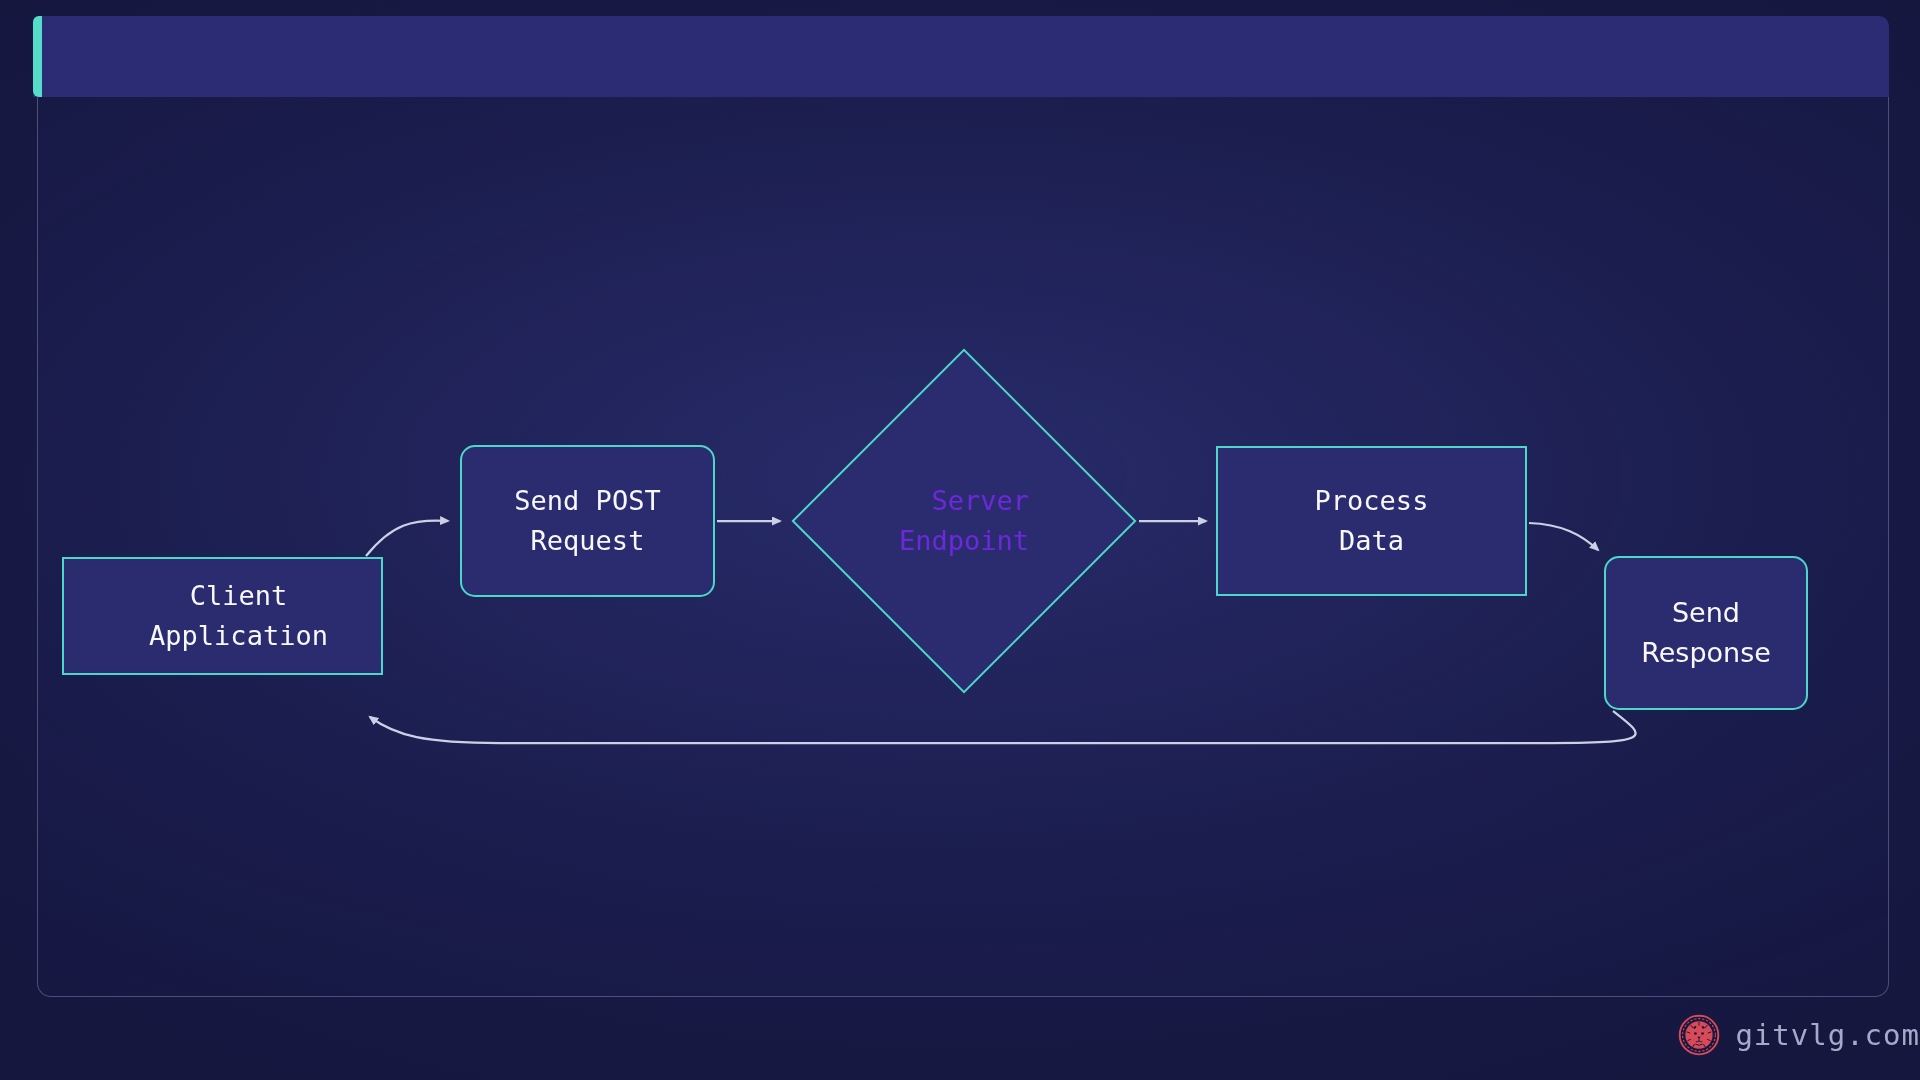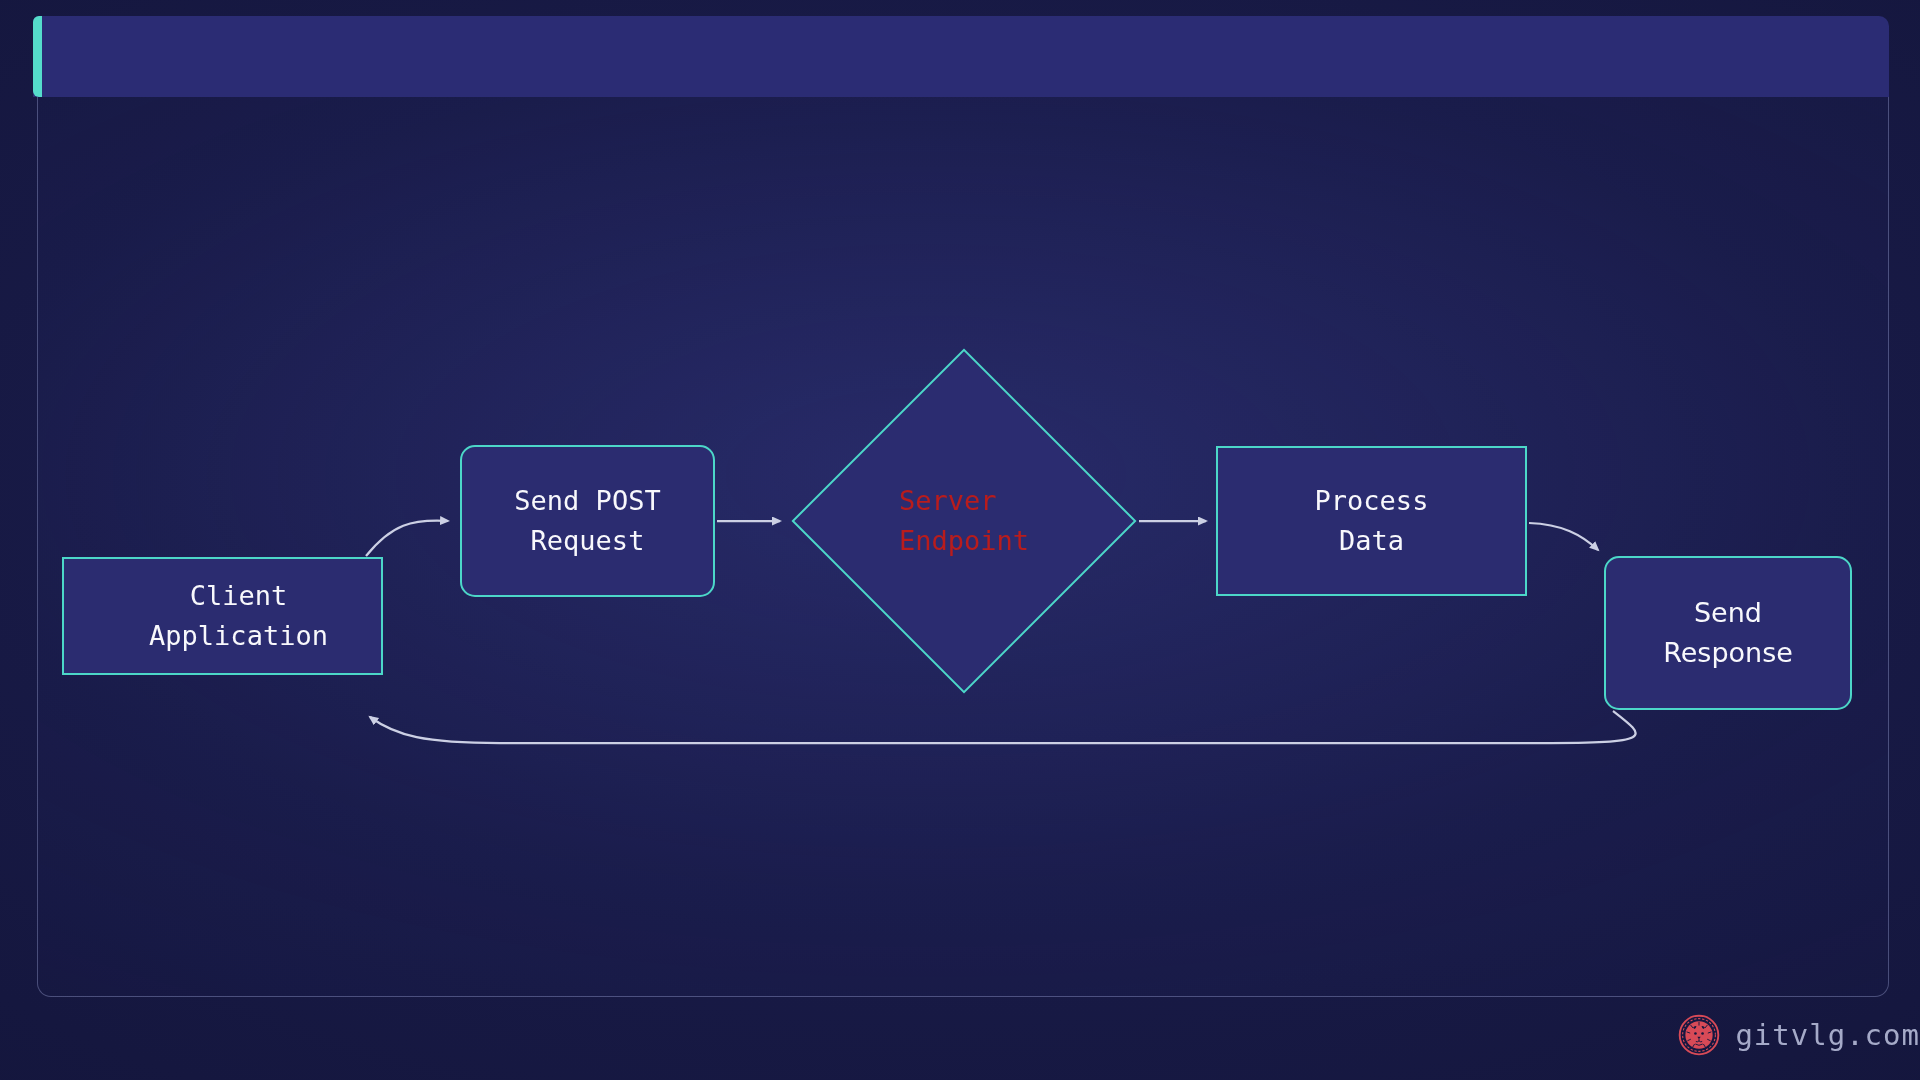--- a/index.html
+++ b/index.html
@@ -37,30 +37,30 @@
     background:#2b2c70;border:2px solid #4cd7c8;
     display:flex;align-items:center;justify-content:center;text-align:center;
     color:#f8f8fc;font-size:27px;line-height:40px;white-space:pre-line;
     font-family:"DejaVu Sans Mono", monospace;
   }
   .node.rounded{border-radius:15px;}
   .node.sans{font-family:"DejaVu Sans", "Liberation Sans", sans-serif;}
   .n-client  {left:62px;  top:557px; width:321px; height:118px;padding-left:32px;}
   .n-sendpost{left:460px; top:445px; width:255px; height:152px;}
   .n-process {left:1216px;top:446px; width:311px; height:150px;}
-  .n-response{left:1604px;top:556px; width:248px; height:154px;}
+  .n-response{left:1604px;top:556px; width:204px; height:154px;}
   .diamond{
     position:absolute;left:842px;top:399px;width:244px;height:244px;
     background:#2b2c70;border:2px solid #4cd7c8;box-sizing:border-box;
     transform:rotate(45deg);
   }
   .diamond-label{
     position:absolute;left:844px;top:441px;width:240px;height:160px;
-    display:flex;align-items:center;justify-content:center;text-align:left;
-    color:#b91c1c;font-size:27px;line-height:40px;white-space:pre-line;
+    display:flex;align-items:center;justify-content:center;text-align:right;
+    color:#6d28d9;font-size:27px;line-height:40px;white-space:pre-line;
     font-family:"DejaVu Sans Mono", monospace;
   }
   
   .edges{position:absolute;left:0;top:0;width:1920px;height:1080px;pointer-events:none;}
   
   .footer{
     position:absolute;left:0;top:1003px;width:1920px;height:64px;
     display:flex;align-items:center;justify-content:flex-end;gap:15px;
   }
   .site{color:#a5aac8;font-size:29px;letter-spacing:1px;font-family:"DejaVu Sans Mono", monospace;}

